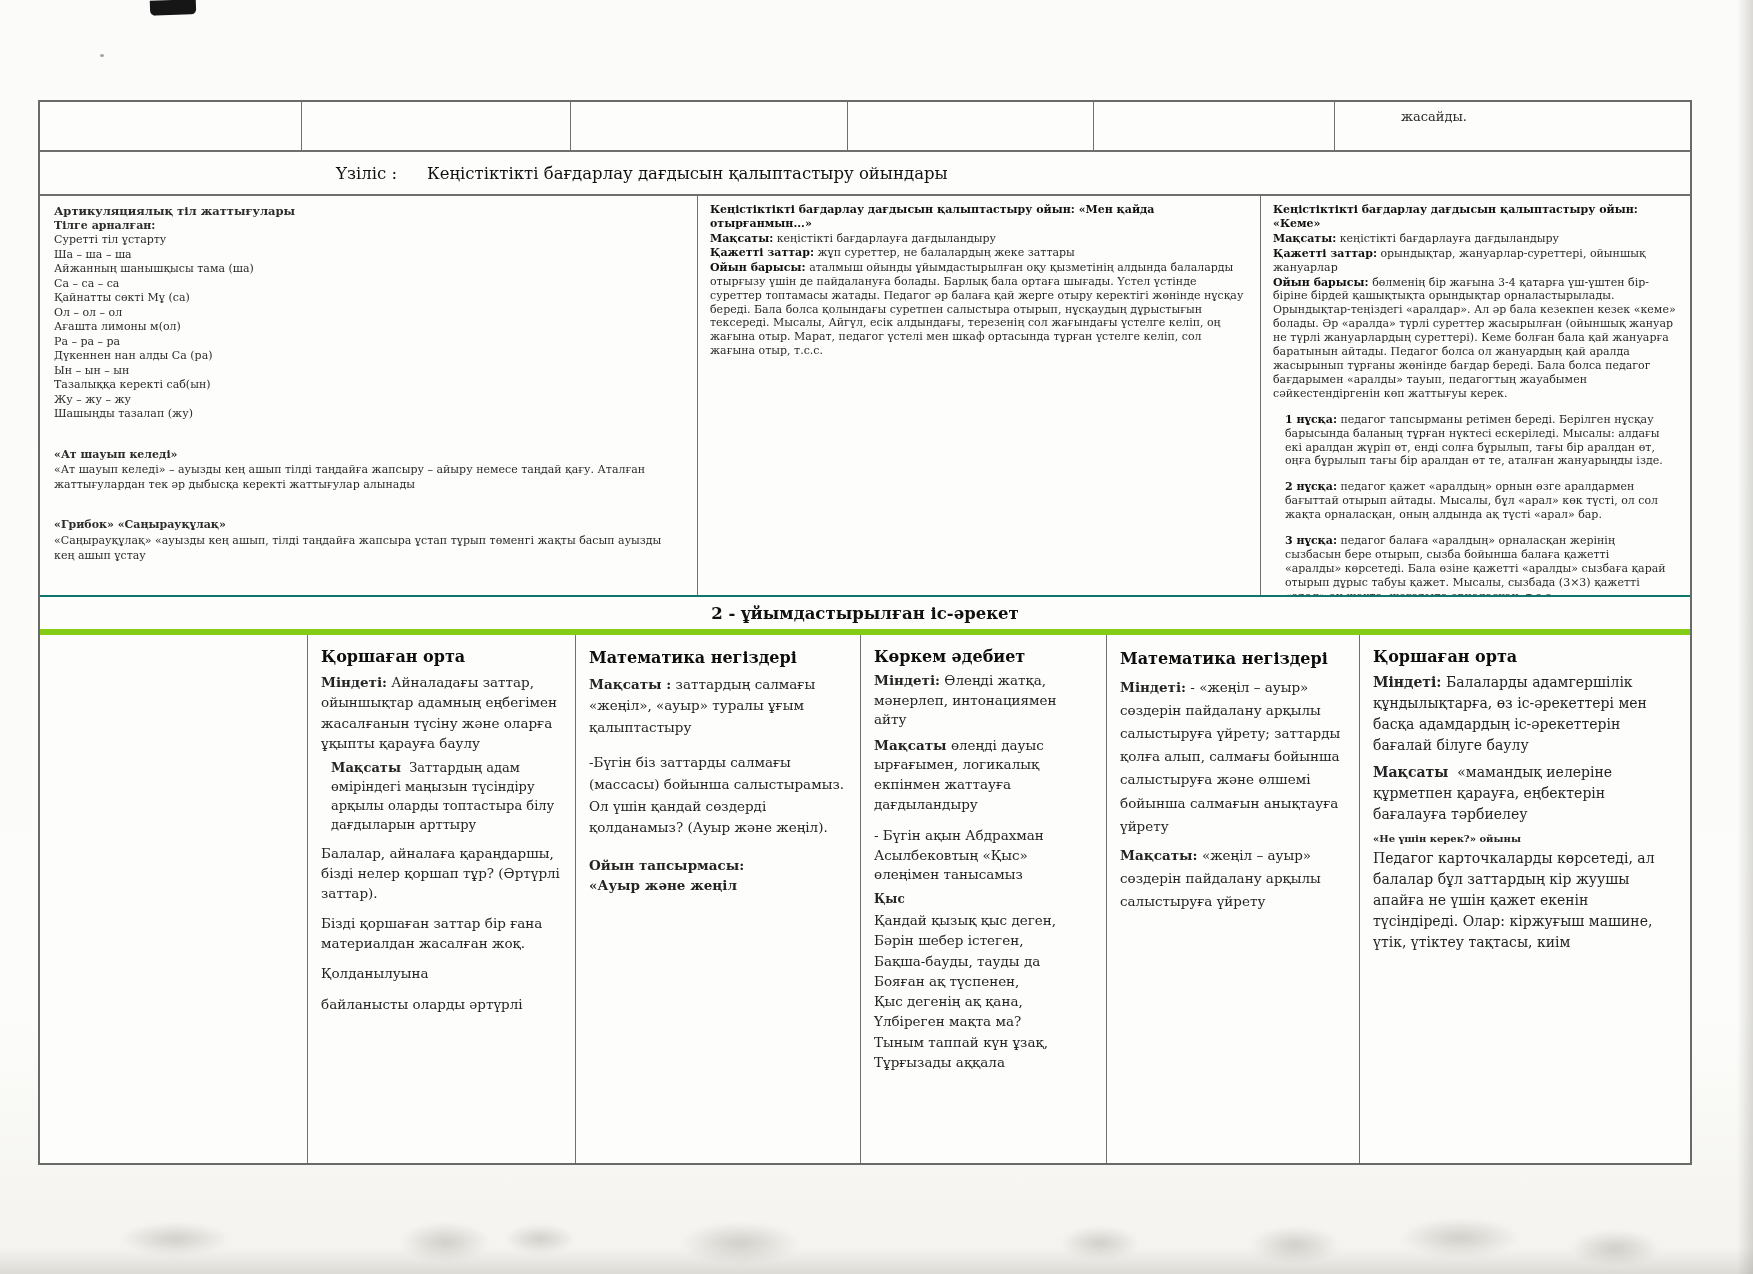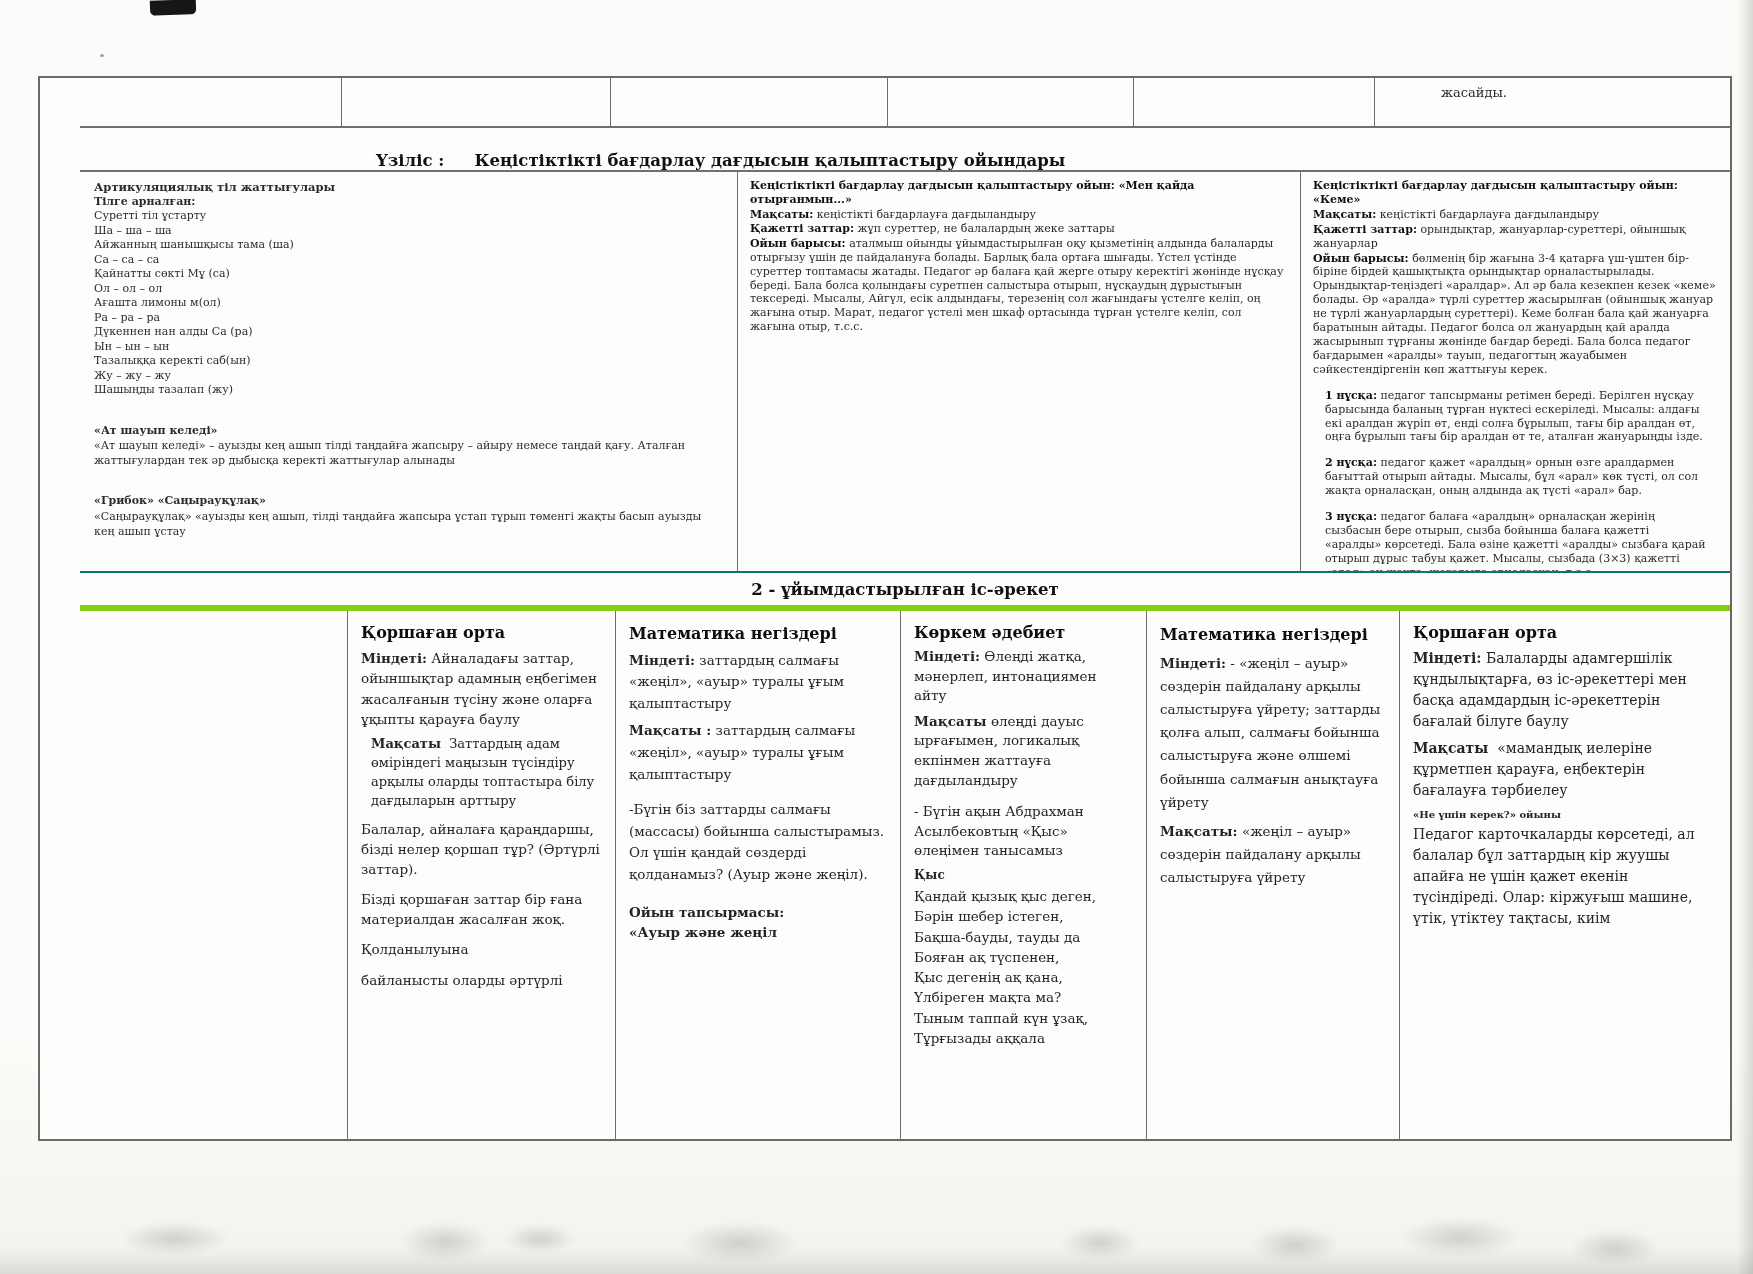--- a/index.html
+++ b/index.html
@@ -28,35 +28,35 @@
     position:absolute;right:0;top:0;width:16px;height:1274px;
     background:linear-gradient(90deg, rgba(140,138,130,0) 0%, rgba(140,138,130,.3) 100%);
   }
   .edge-bottom{
     position:absolute;left:0;bottom:0;width:1753px;height:26px;
     background:linear-gradient(180deg, rgba(140,138,130,0) 0%, rgba(140,138,130,.22) 100%);
   }
 
   
   .doc-table{
-    position:absolute;left:38px;top:76px;width:1650px;
-    border:2px solid #6a6a68;background:#fdfdfc;padding-left:40px;
+    position:absolute;left:38px;top:100px;width:1650px;
+    border:2px solid #6a6a68;background:#fdfdfc;
   }
   .row{display:flex;box-sizing:border-box;}
   .cell{box-sizing:border-box;overflow:hidden;position:relative;}
   .vline{border-right:1px solid #6f6f6d;}
 
   .row-top{height:50px;border-bottom:2px solid #6f6f6d;}
   .row-top .cell{height:100%;}
   .note-cell{padding:7px 0 0 66px;font-size:13px;color:#2a2a2a;}
 
   .row-uzilis{
     height:42px;border-bottom:2px solid #6f6f6d;
-    display:flex;align-items:flex-end;
-    font-weight:bold;font-size:16.5px;color:#111;
+    display:flex;align-items:center;
+    font-weight:normal;font-size:16.5px;color:#111;
   }
   .uzilis-label{margin-left:296px;}
   .uzilis-title{margin-left:30px;}
 
   .row-games{height:401px;border-bottom:2px solid #0f766e;}
   .col-artic{width:658px;padding:8px 14px;font-size:11px;line-height:14.5px;color:#2b2b2b;}
   .artic-title{font-weight:bold;font-size:11.5px;}
   .artic-sub{font-weight:bold;}
   .artic-lines div{margin:0;}
   .game-block{margin-top:26px;max-width:610px;}
@@ -201,21 +201,20 @@
         <div class="body">
             <div>Балалар, айналаға қараңдаршы, бізді нелер қоршап тұр? (Әртүрлі заттар).</div>
             <div>Бізді қоршаған заттар бір ғана материалдан жасалған жоқ.</div>
             <div>Қолданылуына</div>
             <div>байланысты оларды әртүрлі</div>
           </div>
       </div>
 
       <div class="cell vline act-cell col-a2">
         <div class="act-title">Математика негіздері</div>
-        <p><b>Міндеті:</b> <span>заттардың салмағы «жеңіл», «ауыр» туралы ұғым қалыптастыру</span></p>
         <p><b>Мақсаты :</b> <span>заттардың салмағы «жеңіл», «ауыр» туралы ұғым қалыптастыру</span></p>
         <p class="body-p">-Бүгін біз заттарды салмағы (массасы) бойынша салыстырамыз. Ол үшін қандай сөздерді қолданамыз? (Ауыр және жеңіл).</p>
         <div class="task">
           <div>Ойын тапсырмасы:</div>
           <div>«Ауыр және жеңіл</div>
         </div>
       </div>
 
       <div class="cell vline act-cell col-a3">
         <div class="act-title">Көркем әдебиет</div>

